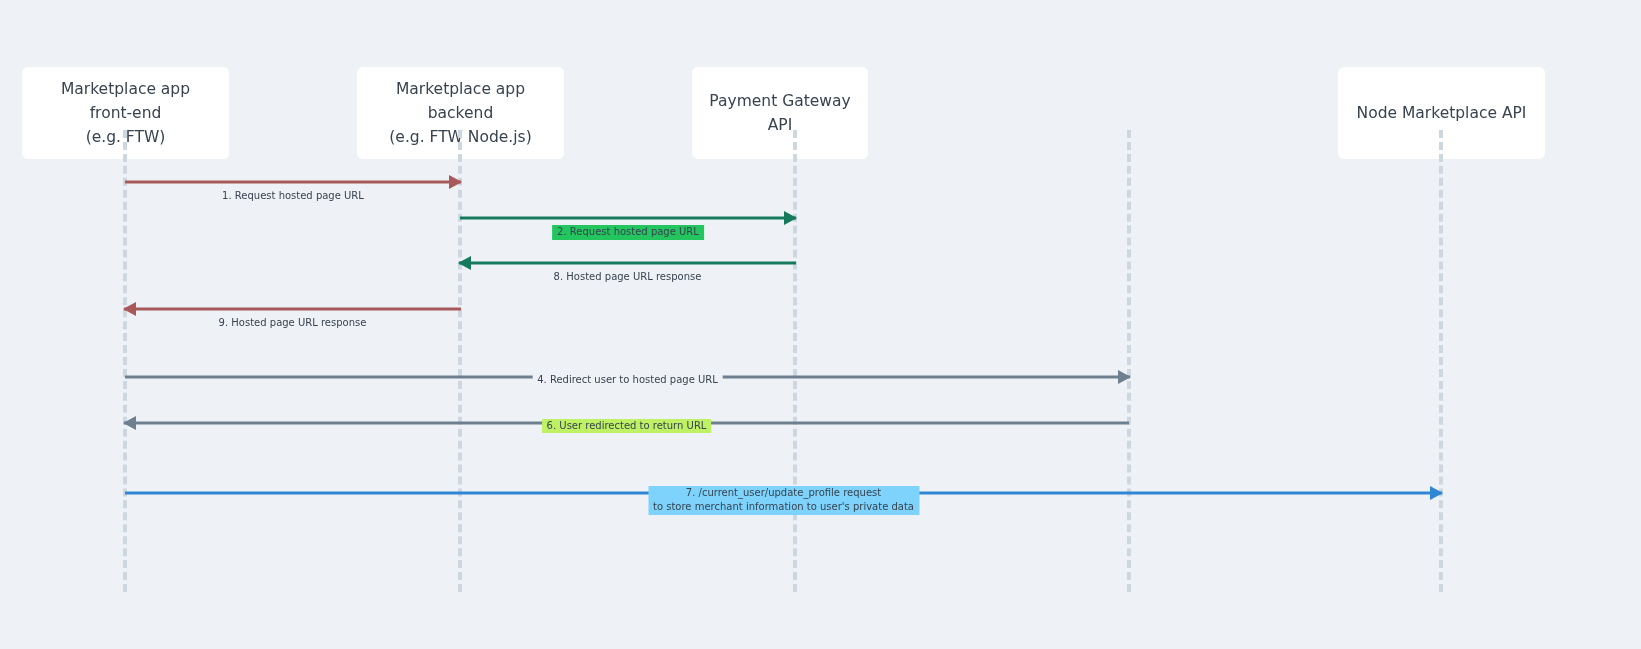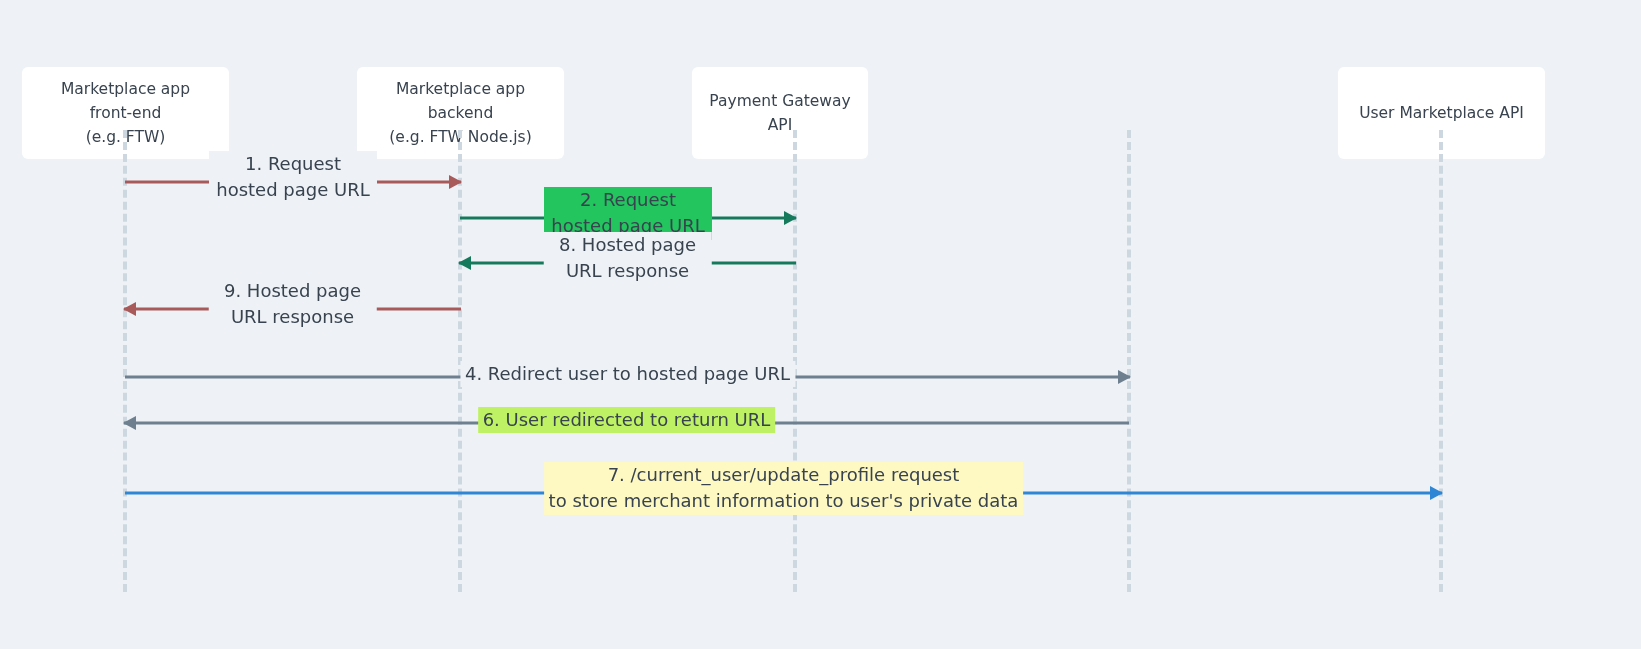--- a/index.html
+++ b/index.html
@@ -54,21 +54,21 @@
     height: 3px;
     transform: translateY(-50%);
   }
   .msg-label {
     position: absolute;
     left: 50%;
     transform: translateX(-50%);
     white-space: pre-line;
     text-align: center;
     color: #38434f;
-    font-size: 18px;
+    font-size: 10px;
     line-height: 1.45;
     background: #eef2f6;
     padding: 0 5px;
   }
   .msg-label.above {
     bottom: 4px;
   }
   .arrowhead {
     position: absolute;
     top: 0;
@@ -97,21 +97,21 @@
 front-end
 (e.g. FTW)</div>
     <div class="lifeline" style="left: 123px; top: 130px; height: 462px; border-left-color: rgb(204, 215, 224);"></div>
     <div class="participant" style="left: 357px; top: 22px; width: 207px; height: 92px;">Marketplace app
 backend
 (e.g. FTW Node.js)</div>
     <div class="lifeline" style="left: 458px; top: 130px; height: 462px; border-left-color: rgb(204, 215, 224);"></div>
     <div class="participant" style="left: 692px; top: 22px; width: 176px; height: 92px;">Payment Gateway API</div>
     <div class="lifeline" style="left: 793px; top: 130px; height: 462px; border-left-color: rgb(204, 215, 224);"></div>
     <div class="lifeline" style="left: 1127px; top: 130px; height: 462px; border-left-color: rgb(204, 215, 224);"></div>
-    <div class="participant" style="left: 1338px; top: 22px; width: 207px; height: 92px;">User Marketplace API</div>
+    <div class="participant" style="left: 1338px; top: 22px; width: 207px; height: 92px;">Node Marketplace API</div>
     <div class="lifeline" style="left: 1439px; top: 130px; height: 462px; border-left-color: rgb(204, 215, 224);"></div>
     <div class="msg" style="left: 125px; width: 336px; top: 182px;">
       <div class="msg-line" style="background: rgb(168, 90, 90);"></div>
       <div class="arrowhead right" style="border-left-color: rgb(168, 90, 90);"></div>
       <div class="msg-label above" style="background: rgb(238, 242, 246); bottom: -21.5px;">1. Request hosted page URL</div>
     </div>
     <div class="msg" style="left: 460px; width: 336px; top: 218px;">
       <div class="msg-line" style="background: rgb(21, 122, 92);"></div>
       <div class="arrowhead right" style="border-left-color: rgb(21, 122, 92);"></div>
       <div class="msg-label above" style="background: #22c55e; bottom: -21.5px;">2. Request hosted page URL</div>
@@ -132,16 +132,16 @@
       <div class="msg-label above" style="background: rgb(238, 242, 246); bottom: -10px;">4. Redirect user to hosted page URL</div>
     </div>
     <div class="msg" style="left: 124px; width: 1005px; top: 423px;">
       <div class="msg-line" style="background: rgb(110, 127, 143);"></div>
       <div class="arrowhead left" style="border-right-color: rgb(110, 127, 143);"></div>
       <div class="msg-label above" style="background: #bef264; bottom: -10px;">6. User redirected to return URL</div>
     </div>
     <div class="msg" style="left: 125px; width: 1317px; top: 493px;">
       <div class="msg-line" style="background: rgb(46, 134, 212);"></div>
       <div class="arrowhead right" style="border-left-color: rgb(46, 134, 212);"></div>
-      <div class="msg-label above" style="background: #fef9c3; bottom: -21.5px; text-align: center;">7. /current_user/update_profile request
+      <div class="msg-label above" style="background: #7dd3fc; bottom: -21.5px; text-align: center;">7. /current_user/update_profile request
 to store merchant information to user's private data</div>
     </div>
   </div>
 
 </body></html>

